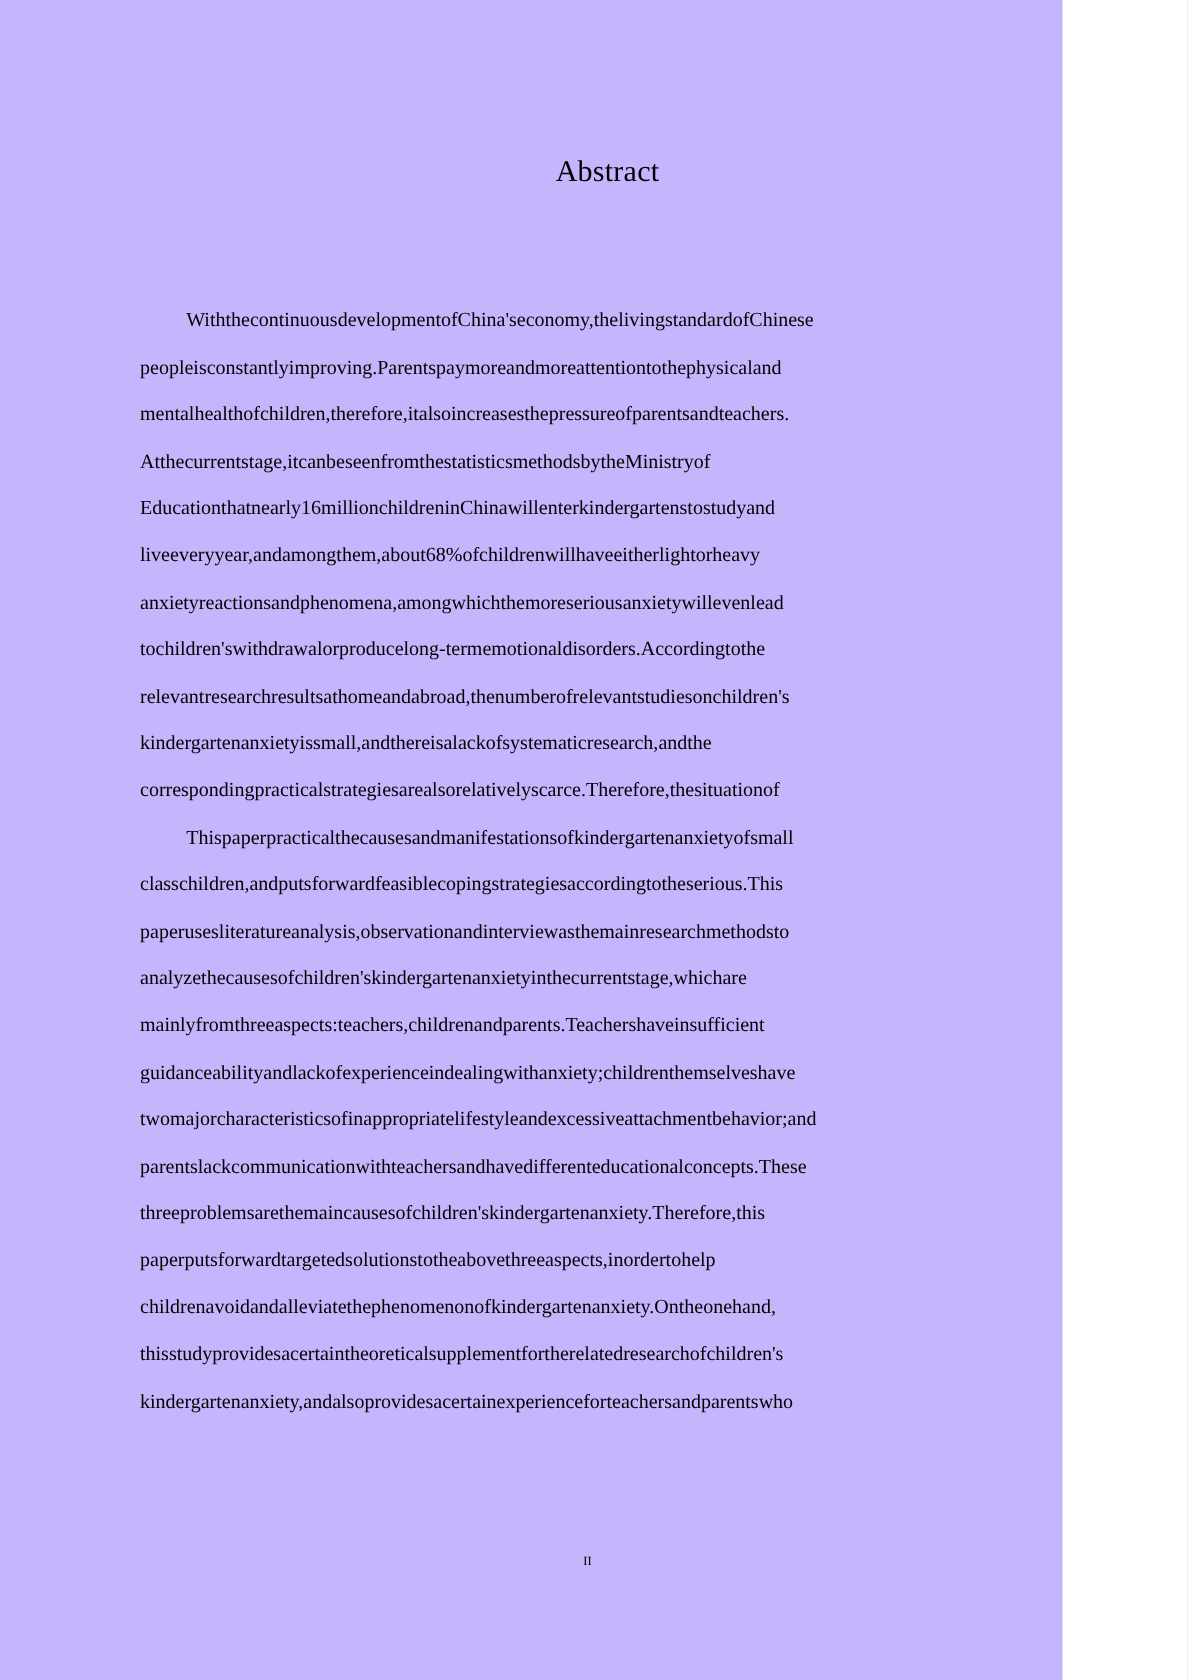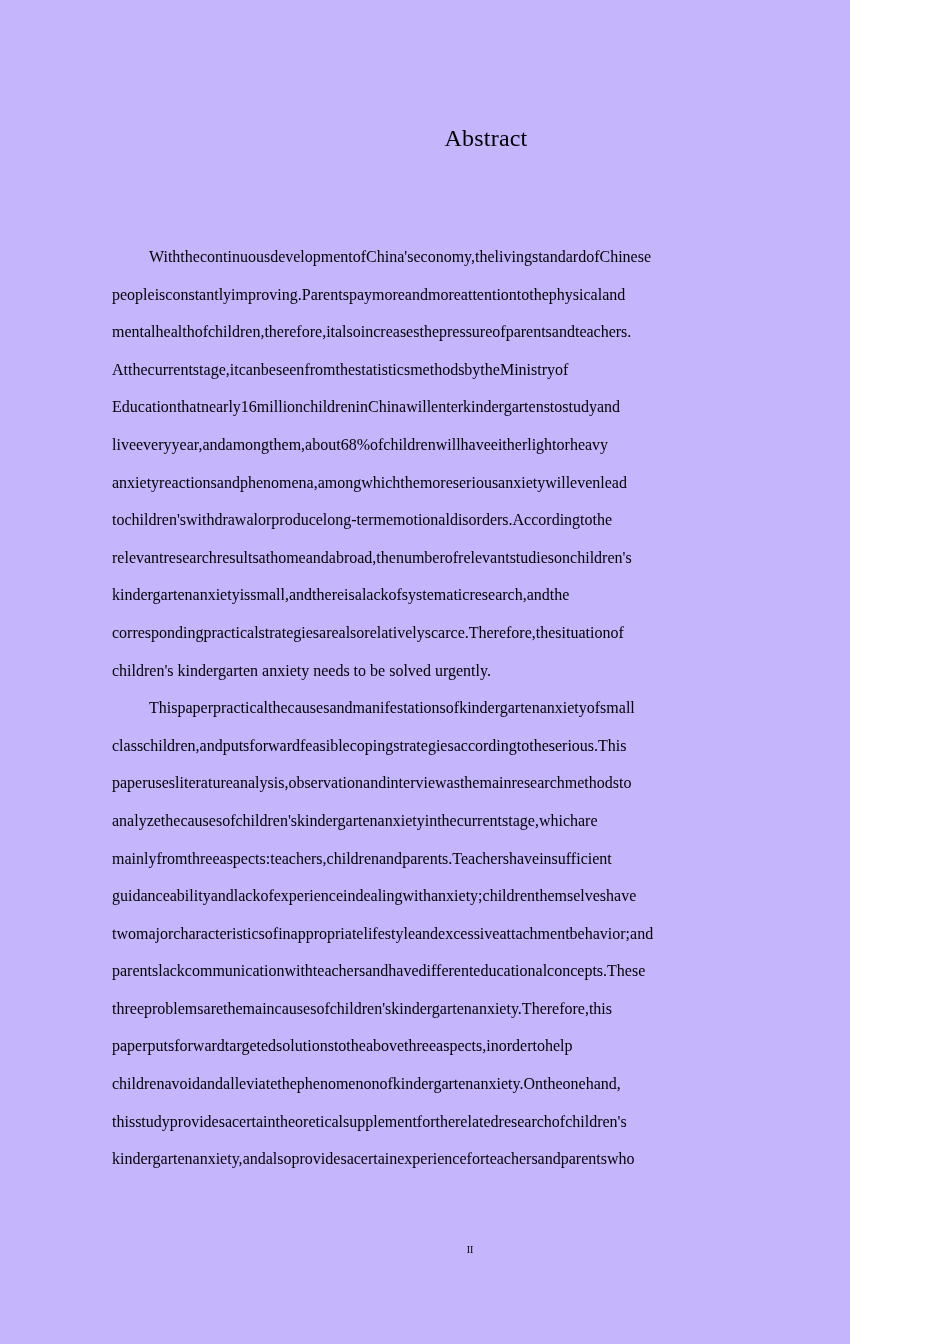--- a/index.html
+++ b/index.html
@@ -84,21 +84,20 @@
           <div class="line"><span>people</span><span>is</span><span>constantly</span><span>improving.</span><span>Parents</span><span>pay</span><span>more</span><span>and</span><span>more</span><span>attention</span><span>to</span><span>the</span><span>physical</span><span>and</span></div>
           <div class="line"><span>mental</span><span>health</span><span>of</span><span>children,</span><span>therefore,</span><span>it</span><span>also</span><span>increases</span><span>the</span><span>pressure</span><span>of</span><span>parents</span><span>and</span><span>teachers.</span></div>
           <div class="line"><span>At</span><span>the</span><span>current</span><span>stage,</span><span>it</span><span>can</span><span>be</span><span>seen</span><span>from</span><span>the</span><span>statistics</span><span>methods</span><span>by</span><span>the</span><span>Ministry</span><span>of</span></div>
           <div class="line"><span>Education</span><span>that</span><span>nearly</span><span>16</span><span>million</span><span>children</span><span>in</span><span>China</span><span>will</span><span>enter</span><span>kindergartens</span><span>to</span><span>study</span><span>and</span></div>
           <div class="line"><span>live</span><span>every</span><span>year,</span><span>and</span><span>among</span><span>them,</span><span>about</span><span>68%</span><span>of</span><span>children</span><span>will</span><span>have</span><span>either</span><span>light</span><span>or</span><span>heavy</span></div>
           <div class="line"><span>anxiety</span><span>reactions</span><span>and</span><span>phenomena,</span><span>among</span><span>which</span><span>the</span><span>more</span><span>serious</span><span>anxiety</span><span>will</span><span>even</span><span>lead</span></div>
           <div class="line"><span>to</span><span>children's</span><span>withdrawal</span><span>or</span><span>produce</span><span>long-term</span><span>emotional</span><span>disorders.</span><span>According</span><span>to</span><span>the</span></div>
           <div class="line"><span>relevant</span><span>research</span><span>results</span><span>at</span><span>home</span><span>and</span><span>abroad,</span><span>the</span><span>number</span><span>of</span><span>relevant</span><span>studies</span><span>on</span><span>children's</span></div>
           <div class="line"><span>kindergarten</span><span>anxiety</span><span>is</span><span>small,</span><span>and</span><span>there</span><span>is</span><span>a</span><span>lack</span><span>of</span><span>systematic</span><span>research,</span><span>and</span><span>the</span></div>
           <div class="line"><span>corresponding</span><span>practical</span><span>strategies</span><span>are</span><span>also</span><span>relatively</span><span>scarce.</span><span>Therefore,</span><span>the</span><span>situation</span><span>of</span></div>
-          <div class="line last">children's kindergarten anxiety needs to be solved urgently.</div>
         </div>
         <div class="para-block">
           <div class="line indent"><span>This</span><span>paper</span><span>practical</span><span>the</span><span>causes</span><span>and</span><span>manifestations</span><span>of</span><span>kindergarten</span><span>anxiety</span><span>of</span><span>small</span></div>
           <div class="line"><span>class</span><span>children,</span><span>and</span><span>puts</span><span>forward</span><span>feasible</span><span>coping</span><span>strategies</span><span>according</span><span>to</span><span>the</span><span>serious.</span><span>This</span></div>
           <div class="line"><span>paper</span><span>uses</span><span>literature</span><span>analysis,</span><span>observation</span><span>and</span><span>interview</span><span>as</span><span>the</span><span>main</span><span>research</span><span>methods</span><span>to</span></div>
           <div class="line"><span>analyze</span><span>the</span><span>causes</span><span>of</span><span>children's</span><span>kindergarten</span><span>anxiety</span><span>in</span><span>the</span><span>current</span><span>stage,</span><span>which</span><span>are</span></div>
           <div class="line"><span>mainly</span><span>from</span><span>three</span><span>aspects:</span><span>teachers,</span><span>children</span><span>and</span><span>parents.</span><span>Teachers</span><span>have</span><span>insufficient</span></div>
           <div class="line"><span>guidance</span><span>ability</span><span>and</span><span>lack</span><span>of</span><span>experience</span><span>in</span><span>dealing</span><span>with</span><span>anxiety;</span><span>children</span><span>themselves</span><span>have</span></div>
           <div class="line"><span>two</span><span>major</span><span>characteristics</span><span>of</span><span>inappropriate</span><span>lifestyle</span><span>and</span><span>excessive</span><span>attachment</span><span>behavior;</span><span>and</span></div>
           <div class="line"><span>parents</span><span>lack</span><span>communication</span><span>with</span><span>teachers</span><span>and</span><span>have</span><span>different</span><span>educational</span><span>concepts.</span><span>These</span></div>

